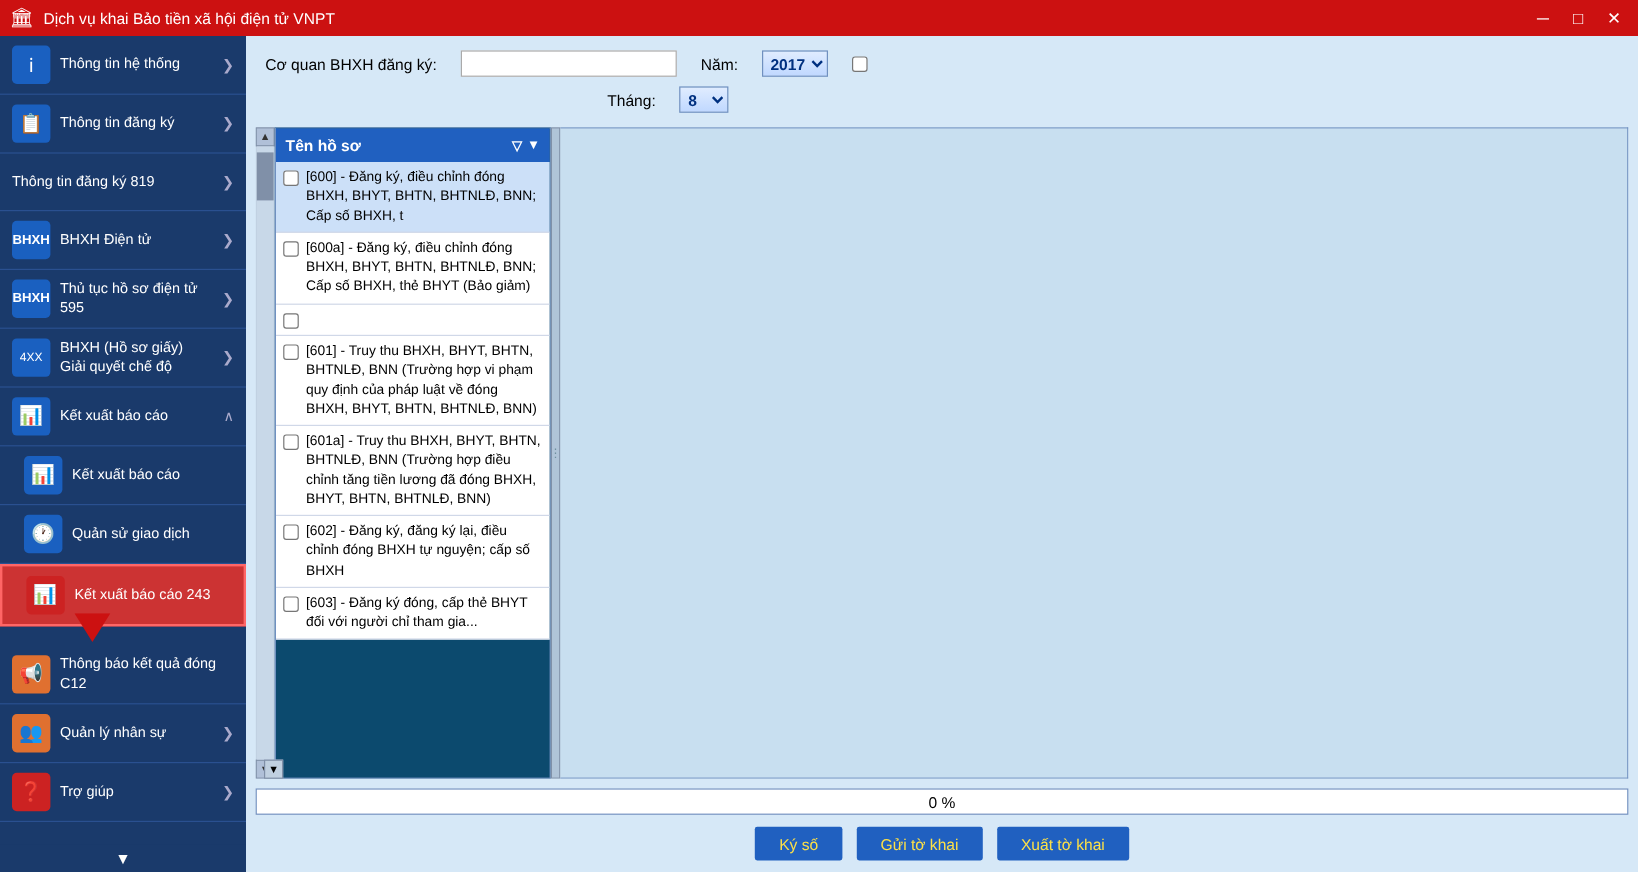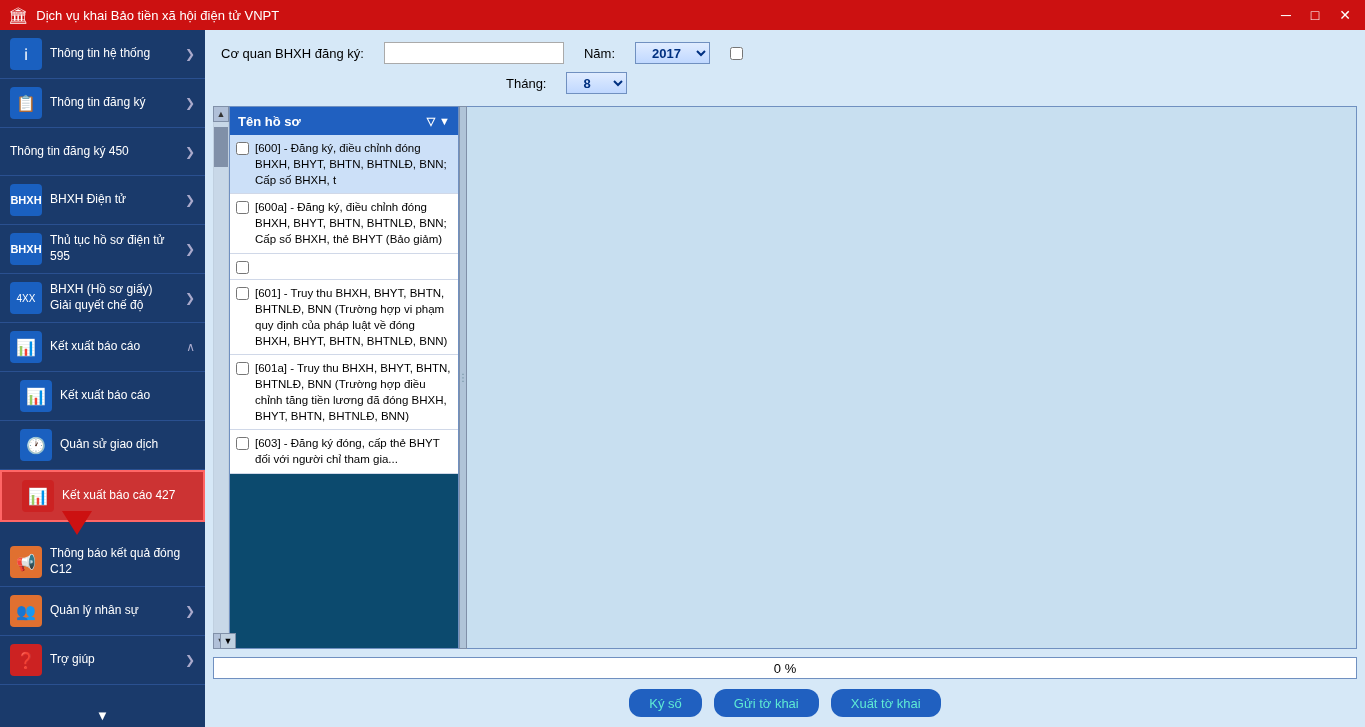--- a/index.html
+++ b/index.html
@@ -94,21 +94,21 @@
       border: 1px solid #aaa;
       background: white;
       padding: 2px 4px;
       height: 22px;
       font-size: 13px;
     }
     .form-input.wide { width: 180px; }
     .form-select {
       border: 1px solid #7090c0;
       background: linear-gradient(to bottom, #e0ecff, #c0d8ff);
-      padding: 1px 12px;
+      padding: 1px 2px;
       height: 22px;
       font-size: 13px;
       color: #003080;
       font-weight: bold;
     }
     .form-checkbox { margin: 0; }
 
     
     #middle {
       display: flex;
@@ -253,26 +253,26 @@
 
     
     #action-buttons {
       display: flex;
       justify-content: center;
       gap: 12px;
       padding: 6px 0;
     }
     .action-btn {
       background: #2060c0;
-      color: #5eead4;
+      color: #fde047;
       border: none;
       padding: 6px 20px;
       font-size: 13px;
       cursor: pointer;
-      border-radius: 12px;
+      border-radius: 2px;
       height: 28px;
     }
 
     #hoso-scroll-bottom {
       height: 16px;
       background: #c8d8e8;
       display: flex;
       align-items: center;
       flex-shrink: 0;
     }
@@ -302,21 +302,21 @@
       <span class="sidebar-arrow">❯</span>
     </div>
 
     <div class="sidebar-item">
       <div class="sidebar-icon blue2">📋</div>
       <span class="sidebar-label">Thông tin đăng ký</span>
       <span class="sidebar-arrow">❯</span>
     </div>
 
     <div class="sidebar-item">
-      <span class="sidebar-label">Thông tin đăng ký 450</span>
+      <span class="sidebar-label">Thông tin đăng ký 819</span>
       <span class="sidebar-arrow">❯</span>
     </div>
 
     <div class="sidebar-item">
       <div class="sidebar-icon blue2" style="font-size:11px;font-weight:bold;">BHXH</div>
       <span class="sidebar-label">BHXH Điện tử</span>
       <span class="sidebar-arrow">❯</span>
     </div>
 
     <div class="sidebar-item">
@@ -342,21 +342,21 @@
       <span class="sidebar-label">Kết xuất báo cáo</span>
     </div>
 
     <div class="sidebar-item" style="padding-left:20px;">
       <div class="sidebar-icon blue2">🕐</div>
       <span class="sidebar-label">Quản sử giao dịch</span>
     </div>
 
     <div class="sidebar-item highlighted" style="padding-left:20px;position:relative;">
       <div class="sidebar-icon red">📊</div>
-      <span class="sidebar-label">Kết xuất báo cáo 427</span>
+      <span class="sidebar-label">Kết xuất báo cáo 243</span>
       <div style="position:absolute;bottom:-18px;left:60px;z-index:20;">
         <svg width="30" height="24" viewBox="0 0 30 24">
           <polygon points="0,0 30,0 15,24" fill="#cc1111"></polygon>
         </svg>
       </div>
     </div>
 
     <div class="sidebar-item" style="margin-top:16px;">
       <div class="sidebar-icon orange">📢</div>
       <span class="sidebar-label">Thông báo kết quả đóng C12</span>
@@ -436,20 +436,24 @@
           <div class="hoso-item">
             <input type="checkbox" class="hoso-checkbox" style="">
             <span class="hoso-text">[601] - Truy thu BHXH, BHYT, BHTN, BHTNLĐ, BNN (Trường hợp vi phạm quy định của pháp luật về đóng BHXH, BHYT, BHTN, BHTNLĐ, BNN)</span>
           </div>
           <div class="hoso-item">
             <input type="checkbox" class="hoso-checkbox" style="">
             <span class="hoso-text">[601a] - Truy thu BHXH, BHYT, BHTN, BHTNLĐ, BNN (Trường hợp điều chỉnh tăng tiền lương đã đóng BHXH, BHYT, BHTN, BHTNLĐ, BNN)</span>
           </div>
           <div class="hoso-item">
             <input type="checkbox" class="hoso-checkbox" style="">
+            <span class="hoso-text">[602] - Đăng ký, đăng ký lại, điều chỉnh đóng BHXH tự nguyện; cấp số BHXH</span>
+          </div>
+          <div class="hoso-item">
+            <input type="checkbox" class="hoso-checkbox" style="">
             <span class="hoso-text">[603] - Đăng ký đóng, cấp thẻ BHYT đối với người chỉ tham gia...</span>
           </div>
         </div>
 
         <div id="hoso-scroll-bottom" style="position:absolute;bottom:78px;left:220px;width:16px;height:16px;background:#c0d0e0;border:1px solid #8090a8;display:flex;align-items:center;justify-content:center;font-size:9px;">▼</div>
       </div>
 
       <div id="resize-handle">⋮</div>
 
       <div id="right-panel">

